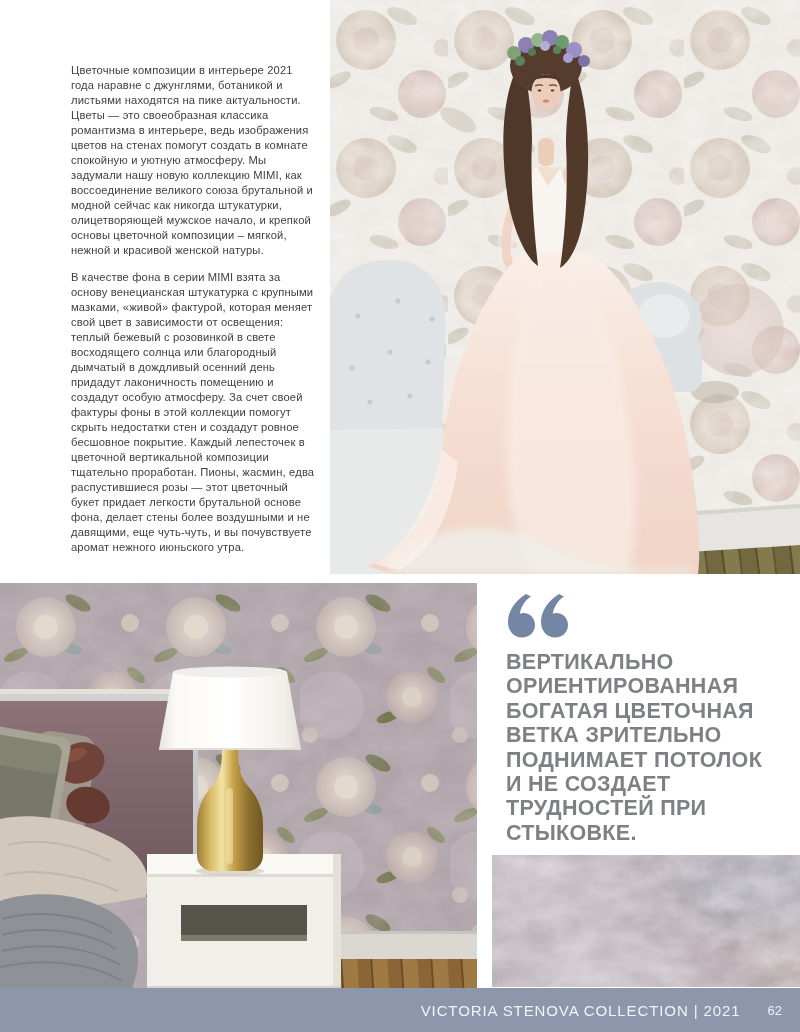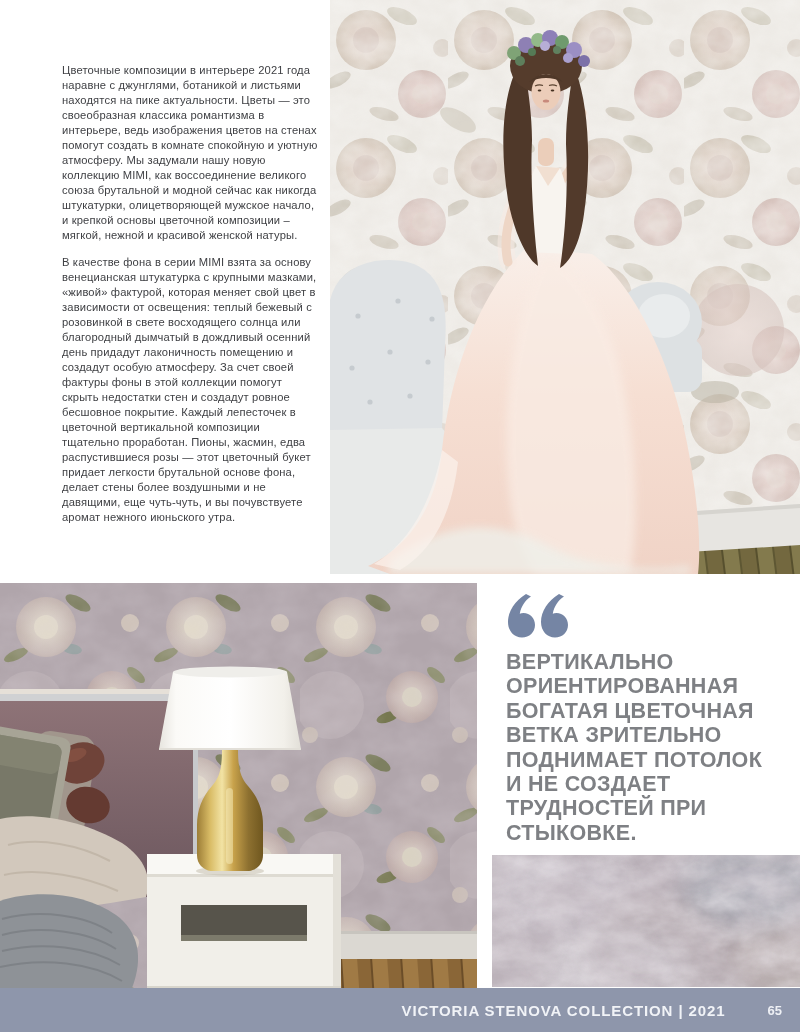--- a/index.html
+++ b/index.html
@@ -1,34 +1,34 @@
 <!DOCTYPE html>
 <html><head>
 <meta charset="utf-8">
 <style>
   html,body{margin:0;padding:0;background:#ffffff;}
   .page{position:relative;width:800px;height:1032px;background:#ffffff;overflow:hidden;
         font-family:"Liberation Sans", sans-serif;}
   
   .intro{position:absolute;left:62px;top:63px;width:257px;}
-  .intro p{margin:0 0 12px 0;font-size:11.2px;line-height:15px;color:#3f4044;letter-spacing:.15px;}
+  .intro p{margin:0 0 12px 9px;font-size:11.2px;line-height:15px;color:#3f4044;letter-spacing:.15px;}
   
   .photo-top{position:absolute;left:330px;top:0;width:470px;height:574px;margin:0;}
   .photo-bedroom{position:absolute;left:0;top:583px;width:477px;height:405px;margin:0;}
   .texture{position:absolute;left:492px;top:855px;width:308px;height:132px;margin:0;}
   figure svg{display:block;}
   
   .quote{position:absolute;left:506px;top:592px;width:292px;}
   .quote-icon{display:block;margin:0 0 12px 0;}
   .quote-text{margin:0;font-size:21.5px;line-height:24.4px;color:#7e8084;letter-spacing:.3px;
               white-space:pre-line;font-weight:700;}
   
   .footer{position:absolute;left:0;top:988px;width:800px;height:44px;background:#8e96ab;
-          display:flex;align-items:center;justify-content:flex-end;gap:42px;
-          padding-right:18px;box-sizing:border-box;font-weight:bold;}
+          display:flex;align-items:center;justify-content:flex-end;gap:27px;
+          padding-right:18px;box-sizing:border-box;}
   .footer-title{color:#f1f3f7;font-size:15px;letter-spacing:.9px;}
   .footer-page{color:#eef0f5;font-size:13px;}
 </style>
 </head>
 <body>
 
 <div class="page">
 
   <section class="intro">
     <p>Цветочные композиции в интерьере 2021 года наравне с джунглями, ботаникой и листьями находятся на пике актуальности. Цветы — это своеобразная классика романтизма в интерьере, ведь изображения цветов на стенах помогут создать в комнате спокойную и уютную атмосферу. Мы задумали нашу новую коллекцию MIMI, как воссоединение великого союза брутальной и модной сейчас как никогда штукатурки, олицетворяющей мужское начало, и крепкой основы цветочной композиции – мягкой, нежной и красивой женской натуры.</p>
@@ -316,16 +316,16 @@
         <ellipse cx="120" cy="112" rx="80" ry="40" fill="#c8c2c8" opacity=".8"></ellipse>
         <ellipse cx="300" cy="110" rx="60" ry="40" fill="#b3a8a4" opacity=".7"></ellipse>
       </g>
       <rect width="308" height="132" filter="url(#x-grainL)" opacity=".6"></rect>
       <rect width="308" height="132" filter="url(#x-grainD)" opacity=".45"></rect>
     </svg>
   </figure>
 
   <footer class="footer">
     <span class="footer-title">VICTORIA STENOVA COLLECTION | 2021</span>
-    <span class="footer-page">65</span>
+    <span class="footer-page">62</span>
   </footer>
 
 </div>
 
 </body></html>

